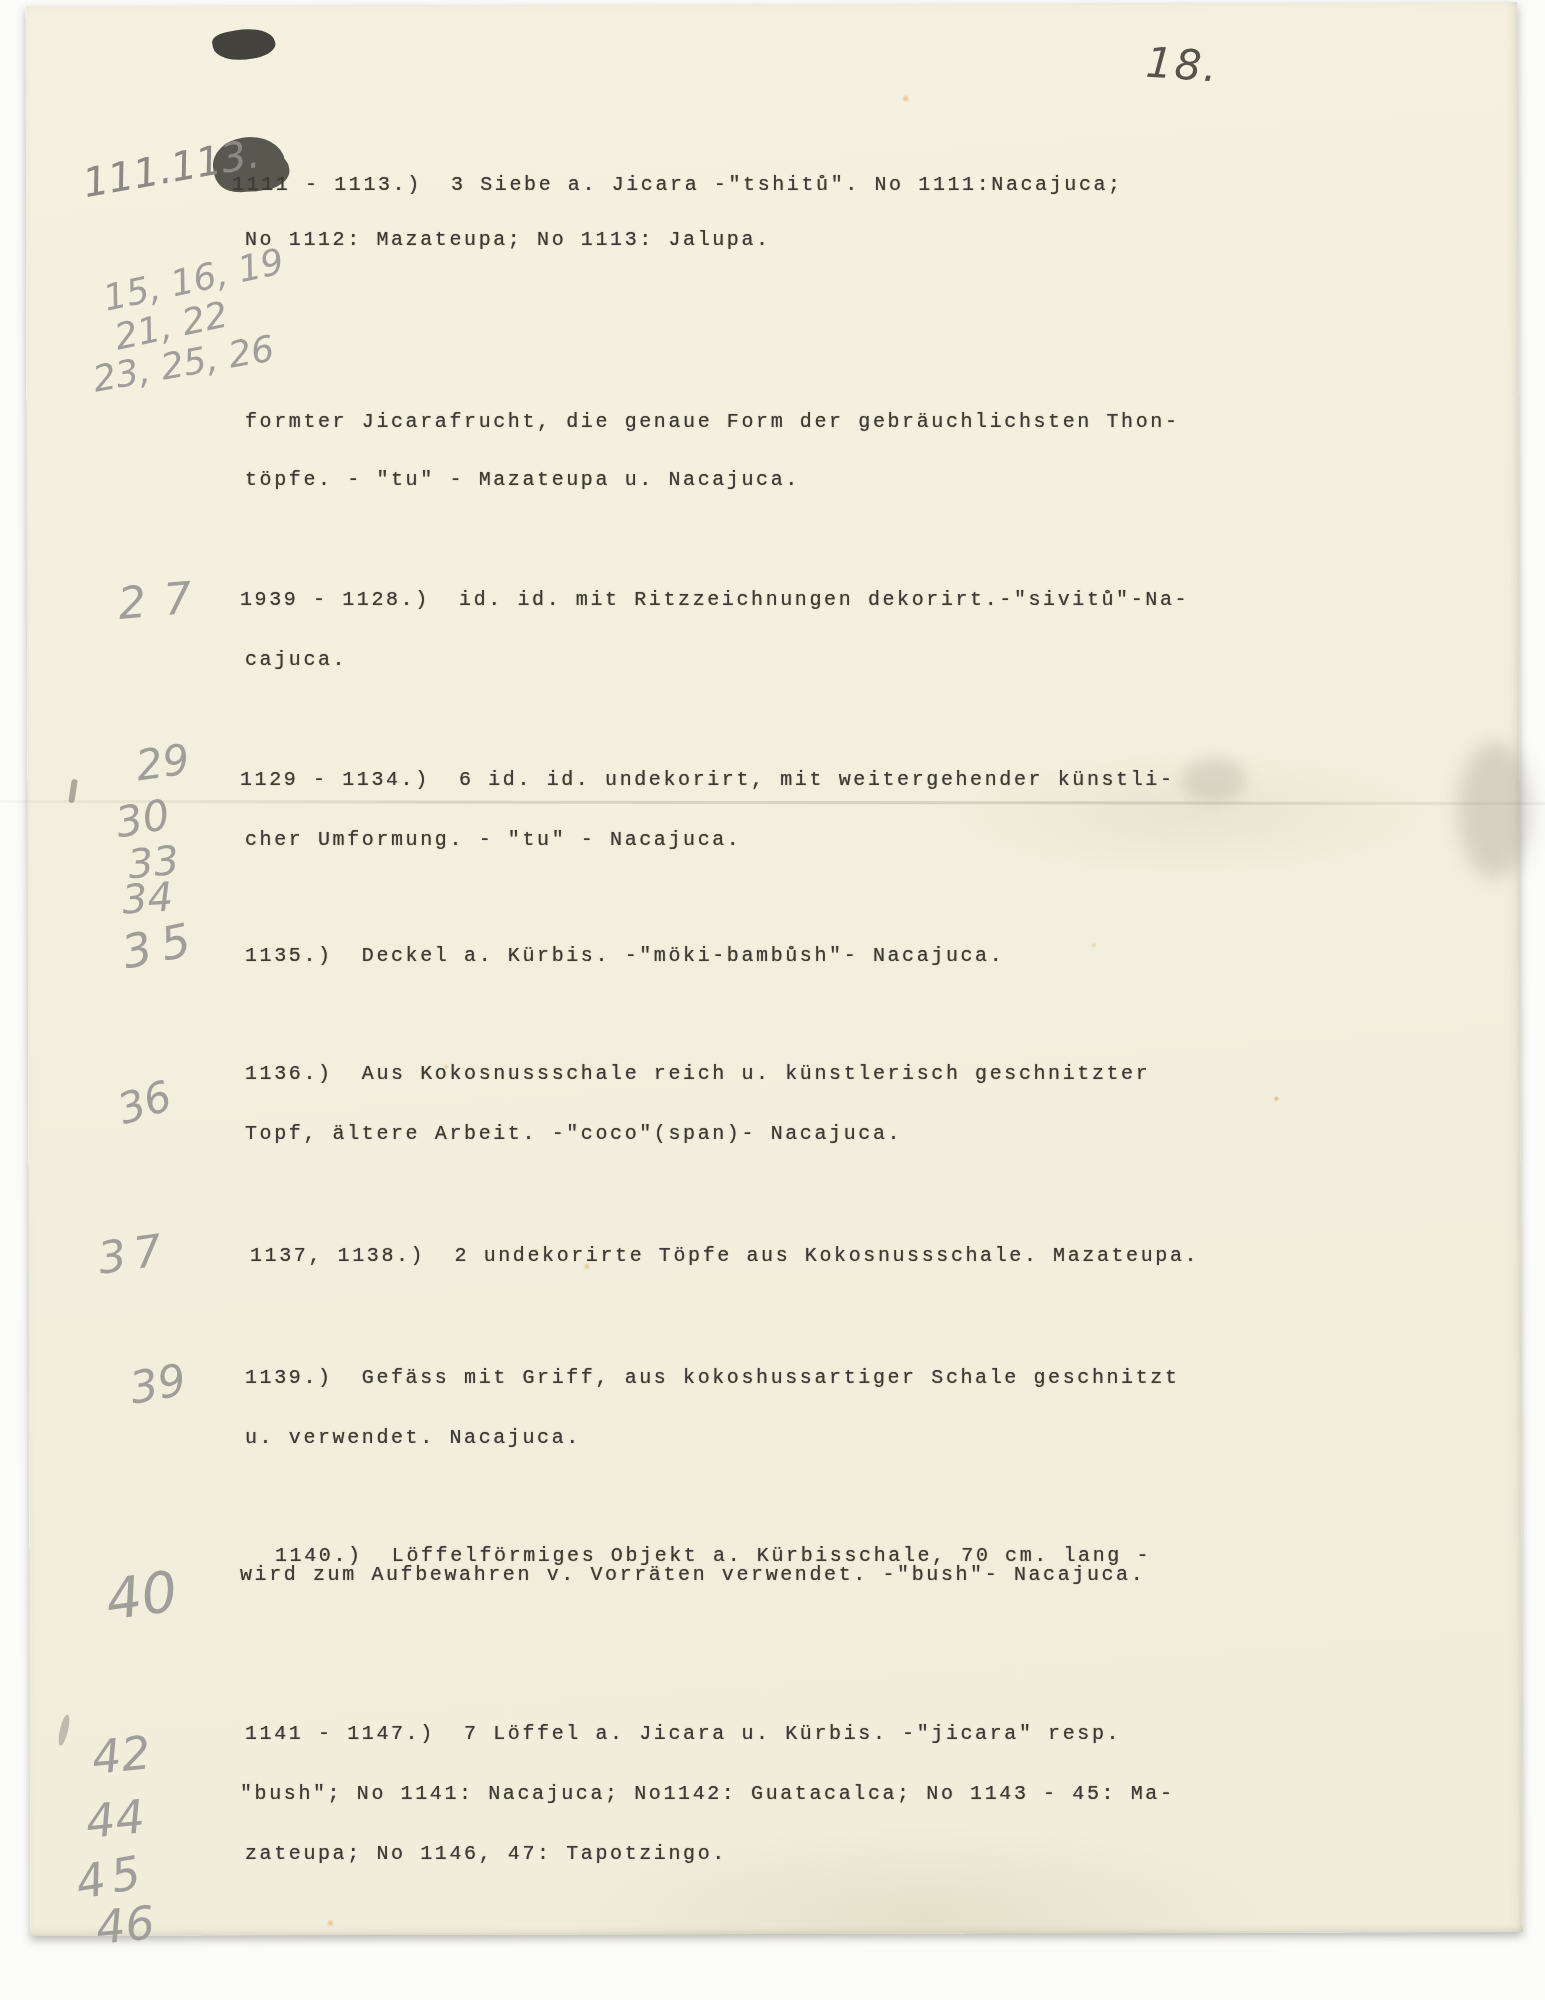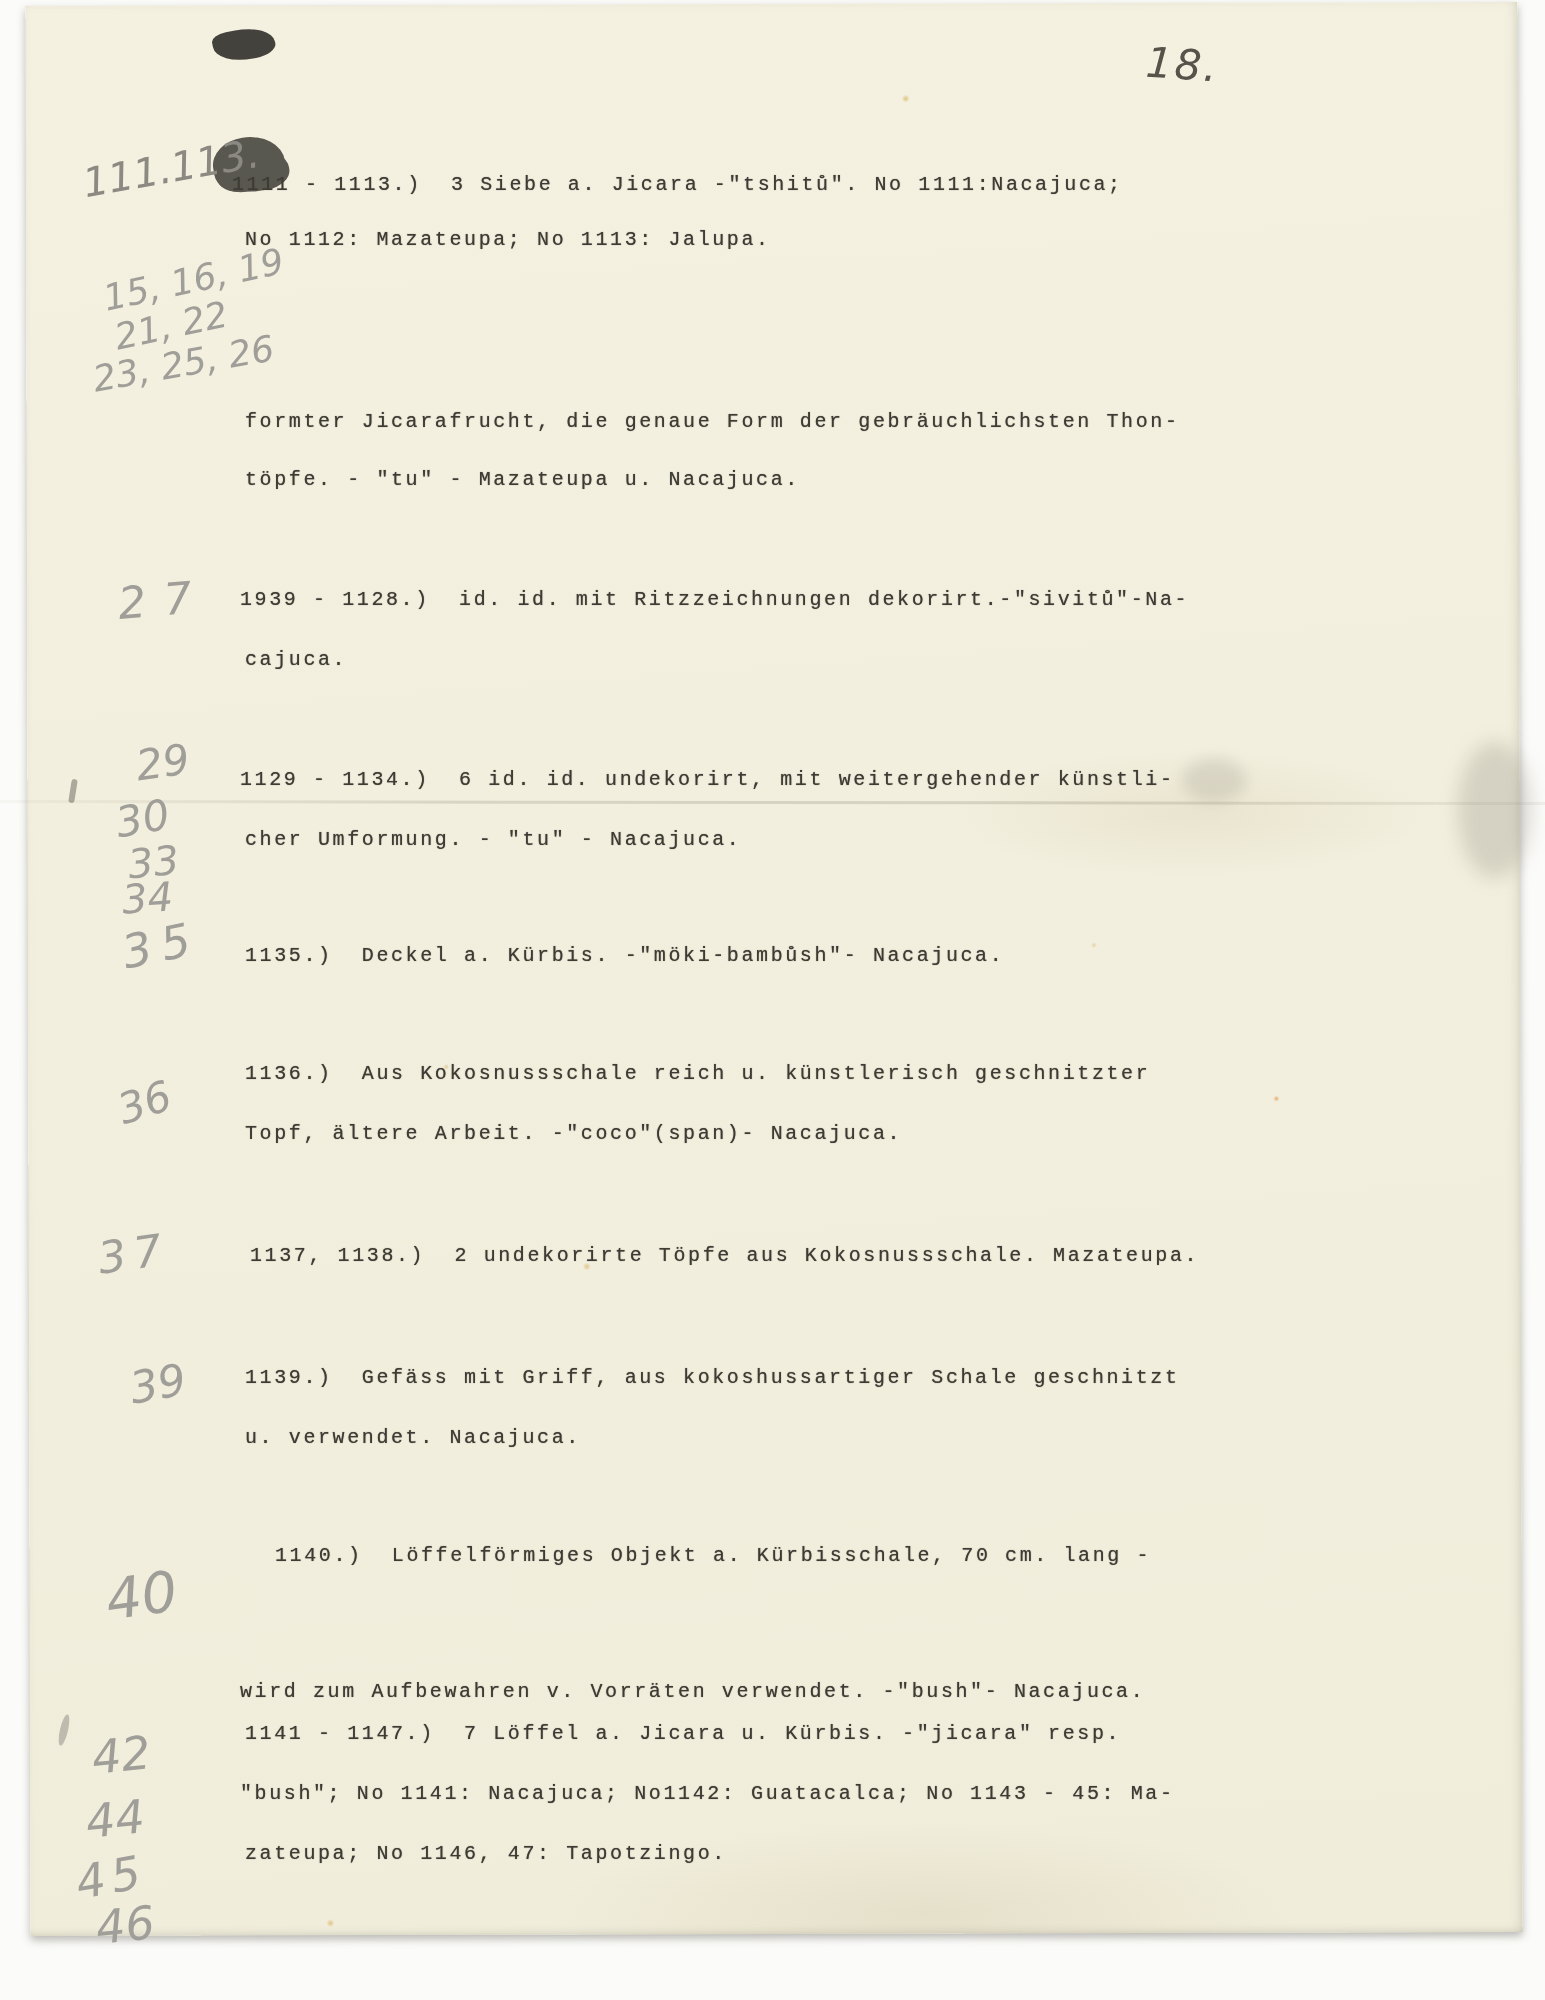--- a/index.html
+++ b/index.html
@@ -120,21 +120,21 @@
 
   <div class="pencil" style="left:98px; top:1232px; font-size:44px; letter-spacing:8px; transform:rotate(-8deg);">37</div>
   <div class="typed" style="left:250px; top:1246px;">1137, 1138.)  2 undekorirte Töpfe aus Kokosnussschale. Mazateupa.</div>
 
   <div class="pencil" style="left:130px; top:1362px; font-size:44px; transform:rotate(-10deg);">39</div>
   <div class="typed" style="left:245px; top:1368px;">1139.)  Gefäss mit Griff, aus kokoshussartiger Schale geschnitzt</div>
   <div class="typed" style="left:245px; top:1428px;">u. verwendet. Nacajuca.</div>
 
   <div class="pencil" style="left:106px; top:1568px; font-size:56px; transform:rotate(-8deg);">40</div>
   <div class="typed" style="left:245px; top:1546px;margin-left:30px;">1140.)  Löffelförmiges Objekt a. Kürbisschale, 70 cm. lang -</div>
-  <div class="typed" style="left:240px; top:1682px;">wird zum Aufbewahren v. Vorräten verwendet. -"bush"- Nacajuca.</div>
+  <div class="typed" style="left:240px; top:1565px;">wird zum Aufbewahren v. Vorräten verwendet. -"bush"- Nacajuca.</div>
 
   <div class="pencil" style="left:92px; top:1732px; font-size:46px; transform:rotate(-6deg);">42</div>
   <div class="pencil" style="left:86px; top:1796px; font-size:46px; transform:rotate(-6deg);">44</div>
   <div class="pencil" style="left:76px; top:1854px; font-size:46px; letter-spacing:6px; transform:rotate(-10deg);">45</div>
   <div class="pencil" style="left:96px; top:1902px; font-size:46px; transform:rotate(-6deg);">46</div>
   <div class="typed" style="left:245px; top:1724px;">1141 - 1147.)  7 Löffel a. Jicara u. Kürbis. -"jicara" resp.</div>
   <div class="typed" style="left:240px; top:1784px;">"bush"; No 1141: Nacajuca; No1142: Guatacalca; No 1143 - 45: Ma-</div>
   <div class="typed" style="left:245px; top:1844px;">zateupa; No 1146, 47: Tapotzingo.</div>
 </div>
 

